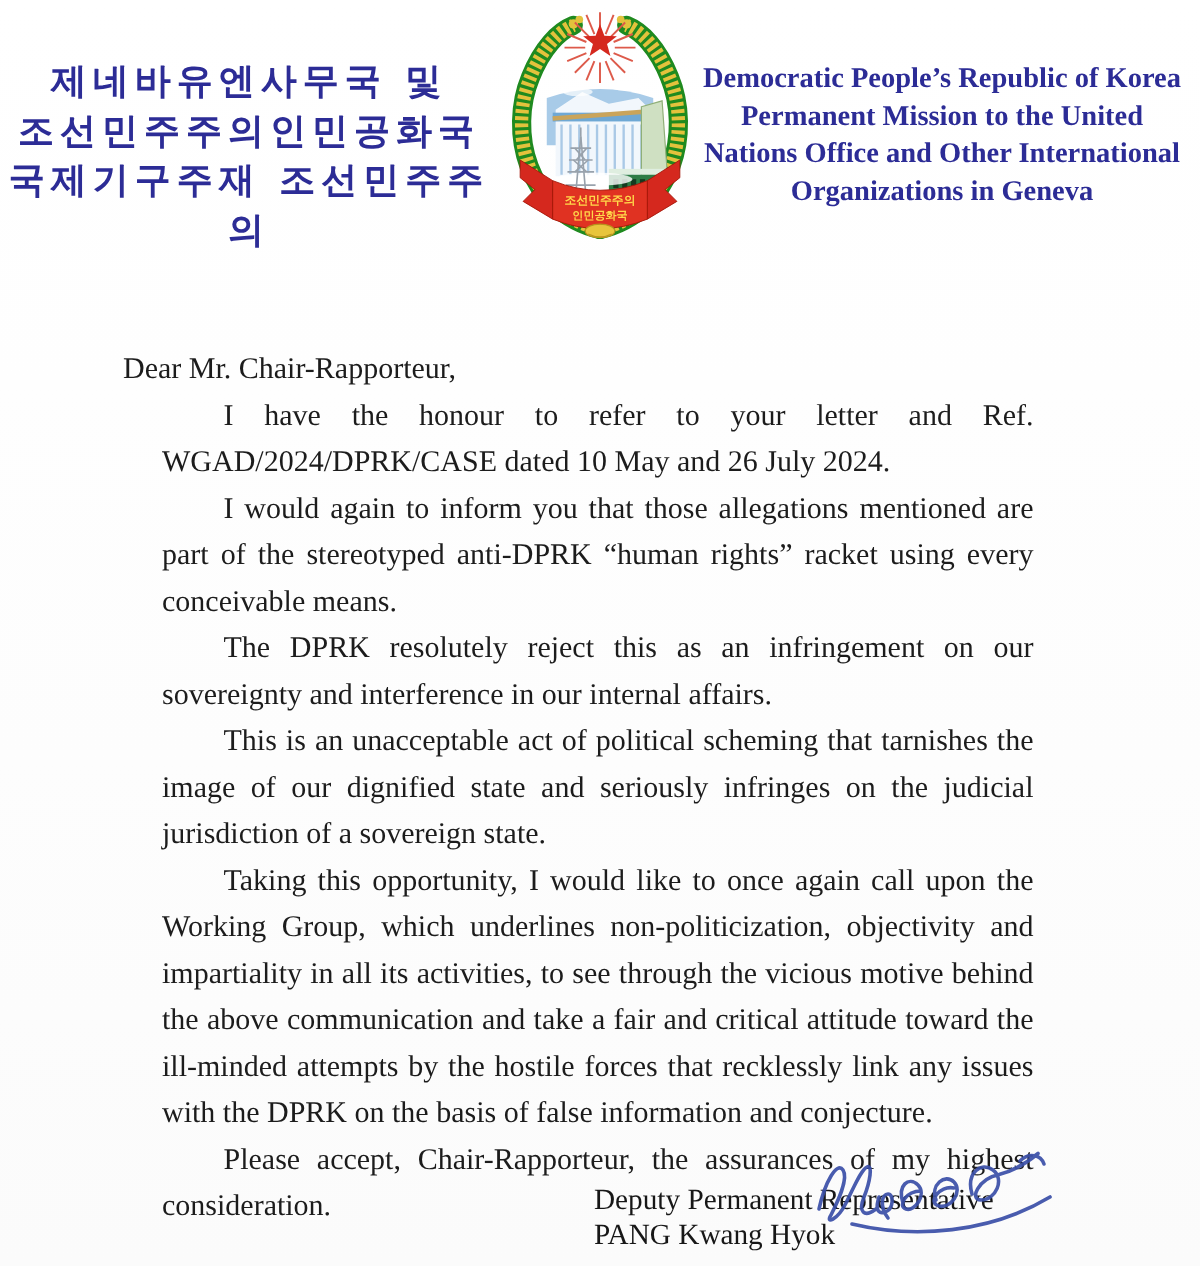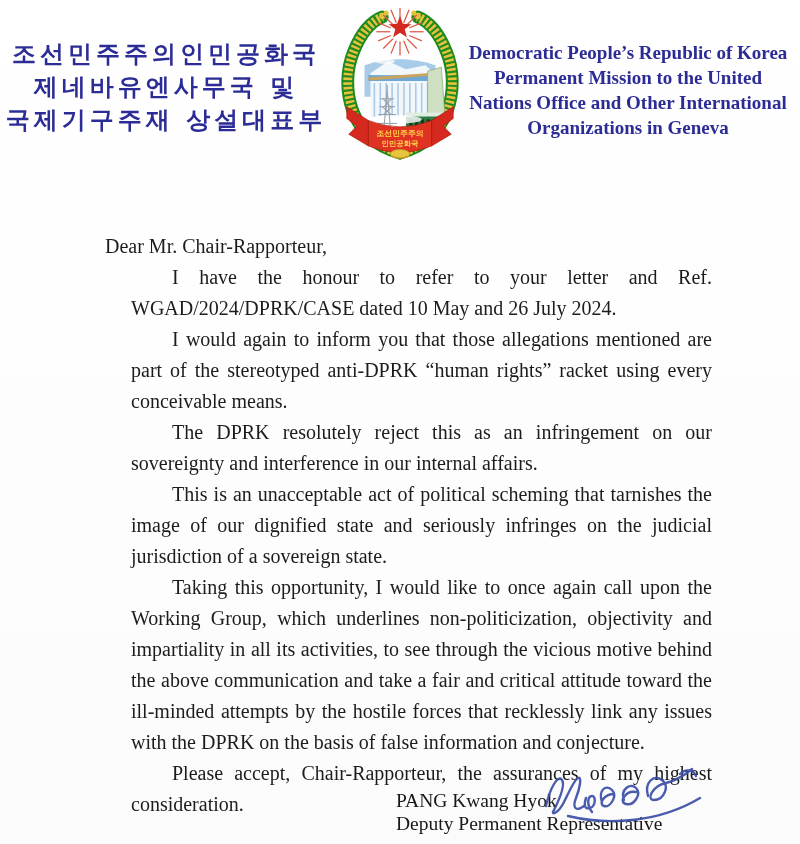--- a/index.html
+++ b/index.html
@@ -36,21 +36,21 @@
   .emblem{
     position:absolute;left:331px;top:4px;width:138px;height:158px;
   }
   
   .date-line{
     position:absolute;top:181px;right:110px;
     font-size:20.5px;color:#1f1f1f;
   }
   
   .letter-body{
-    position:absolute;left:105px;top:231px;width:607px;
+    position:absolute;left:82px;top:231px;width:607px;
     font-size:20px;line-height:31px;
     color:var(--body_text,#1c1c1c);
     text-align:justify;
   }
   .letter-body p.para{text-indent:41px;margin-left:26px;}
   .letter-body p.salutation{text-indent:0;}
   
   .signature-block{
     position:absolute;left:396px;top:789px;
     font-size:19.5px;line-height:23px;color:#171717;
@@ -58,23 +58,23 @@
   .signature-scribble{
     position:absolute;left:540px;top:764px;width:170px;height:66px;
   }
 </style>
 </head>
 <body>
 
 <div class="page">
 
   <div class="korean-block">
+    <div>제네바유엔사무국 및</div>
     <div>조선민주주의인민공화국</div>
-    <div>제네바유엔사무국 및</div>
-    <div>국제기구주재 상설대표부</div>
+    <div>국제기구주재 조선민주주의</div>
   </div>
 
   <svg class="emblem" viewBox="0 0 140 160" xmlns="http://www.w3.org/2000/svg" aria-hidden="true">
 
     <g>
       <path d="M70 151 C 20 139, 8 84, 23 48 C 31 28, 42 17, 52 13" fill="none" stroke="#1f8a1f" stroke-width="13" stroke-linecap="round"></path>
       <path d="M70 151 C 120 139, 132 84, 117 48 C 109 28, 98 17, 88 13" fill="none" stroke="#1f8a1f" stroke-width="13" stroke-linecap="round"></path>
       <path d="M70 151 C 20 139, 8 84, 23 48 C 31 28, 42 17, 52 13" fill="none" stroke="#e3c23c" stroke-width="9" stroke-dasharray="2.6 2.1"></path>
       <path d="M70 151 C 120 139, 132 84, 117 48 C 109 28, 98 17, 88 13" fill="none" stroke="#e3c23c" stroke-width="9" stroke-dasharray="2.6 2.1"></path>
       <circle cx="52" cy="12" r="3.2" fill="#e3c23c"></circle>
@@ -175,22 +175,22 @@
     <p class="salutation">Dear Mr. Chair-Rapporteur,</p>
     <p class="para">I have the honour to refer to your letter and Ref. WGAD/2024/DPRK/CASE dated 10  May and 26 July 2024.</p>
     <p class="para">I would again to inform you that those allegations mentioned are part of the stereotyped anti-DPRK “human rights” racket using every conceivable means.</p>
     <p class="para">The DPRK resolutely reject this as an infringement on our sovereignty and interference in our internal affairs.</p>
     <p class="para">This is an unacceptable act of political scheming that tarnishes the image of our dignified state and seriously infringes on the judicial jurisdiction of a sovereign state.</p>
     <p class="para">Taking this opportunity, I would like to once again call upon the Working Group, which underlines non-politicization, objectivity and impartiality in all its activities, to see through the vicious motive behind the above communication and take a fair and critical attitude toward the ill-minded attempts by the hostile forces that recklessly link any issues with the DPRK on the basis of false information and conjecture.</p>
     <p class="para">Please accept, Chair-Rapporteur, the assurances of my highest consideration.</p>
   </div>
 
   <div class="signature-block">
+    <div>Deputy Permanent Representative</div>
     <div>PANG Kwang Hyok</div>
-    <div>Deputy Permanent Representative</div>
   </div>
 
   <svg class="signature-scribble" viewBox="0 0 170 66" xmlns="http://www.w3.org/2000/svg" aria-hidden="true">
     <g fill="none" stroke="var(--signature_ink,#3a4fa8)" stroke-width="2.4" stroke-linecap="round" opacity="0.92">
       <path d="M6 42 C10 24 18 10 22 16 C26 22 18 38 14 46 C10 52 18 50 24 38 C30 26 34 16 38 14 C42 12 40 24 36 34 C32 44 36 48 44 42"></path>
       <path d="M46 34 C44 40 44 46 50 44 C56 42 56 32 52 32 C48 32 46 40 52 48"></path>
       <path d="M62 38 C58 26 66 20 72 26 C78 32 70 44 64 42 C58 40 64 30 74 30"></path>
       <path d="M84 36 C80 26 90 18 96 24 C102 30 94 42 86 40 C78 38 86 26 96 28"></path>
       <path d="M108 32 C104 18 114 10 122 16 C130 22 124 36 114 36 C106 36 112 22 126 19 C138 16 146 10 152 5"></path>
       <path d="M140 10 C146 4 154 6 156 12"></path>

